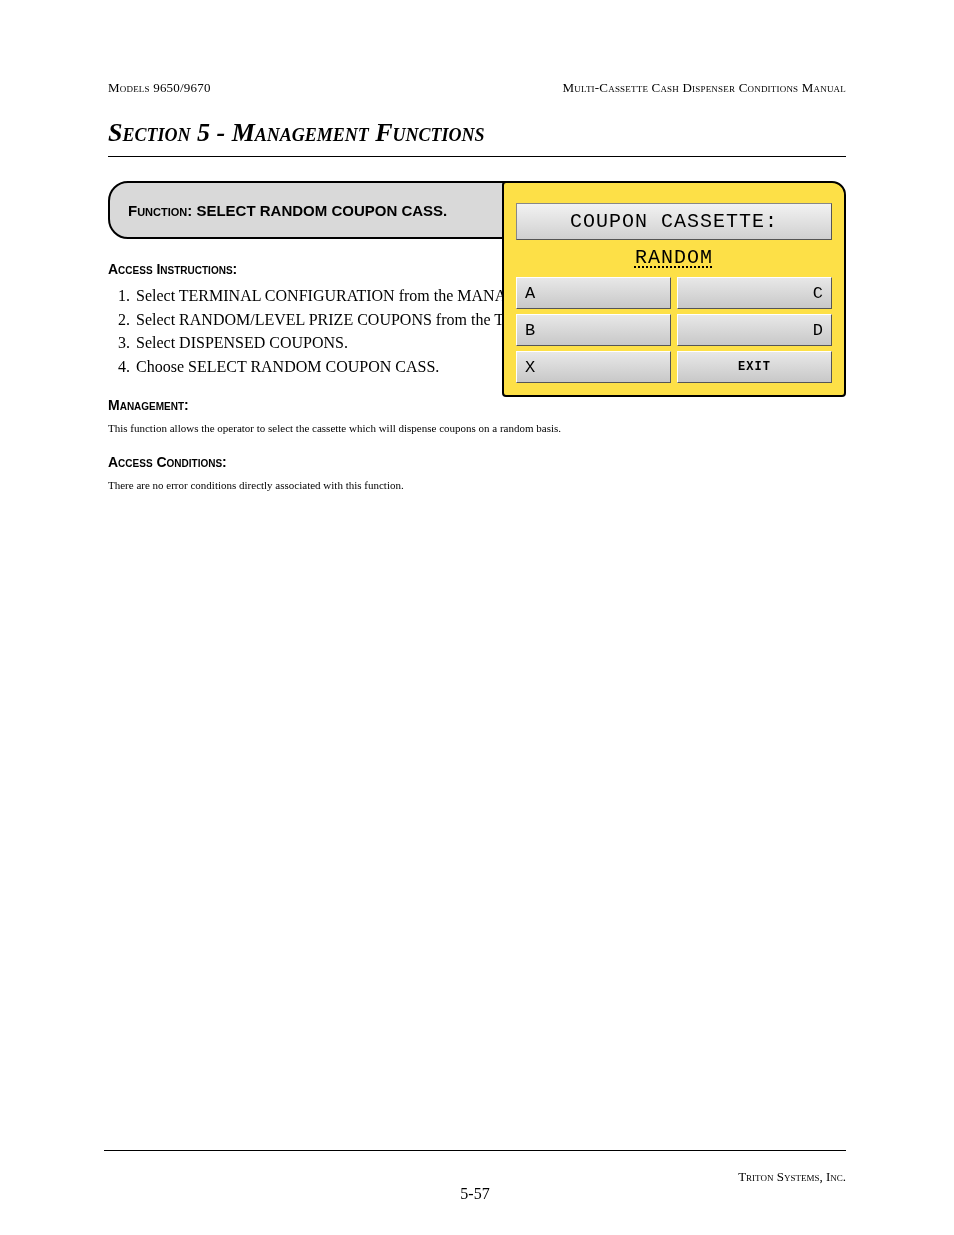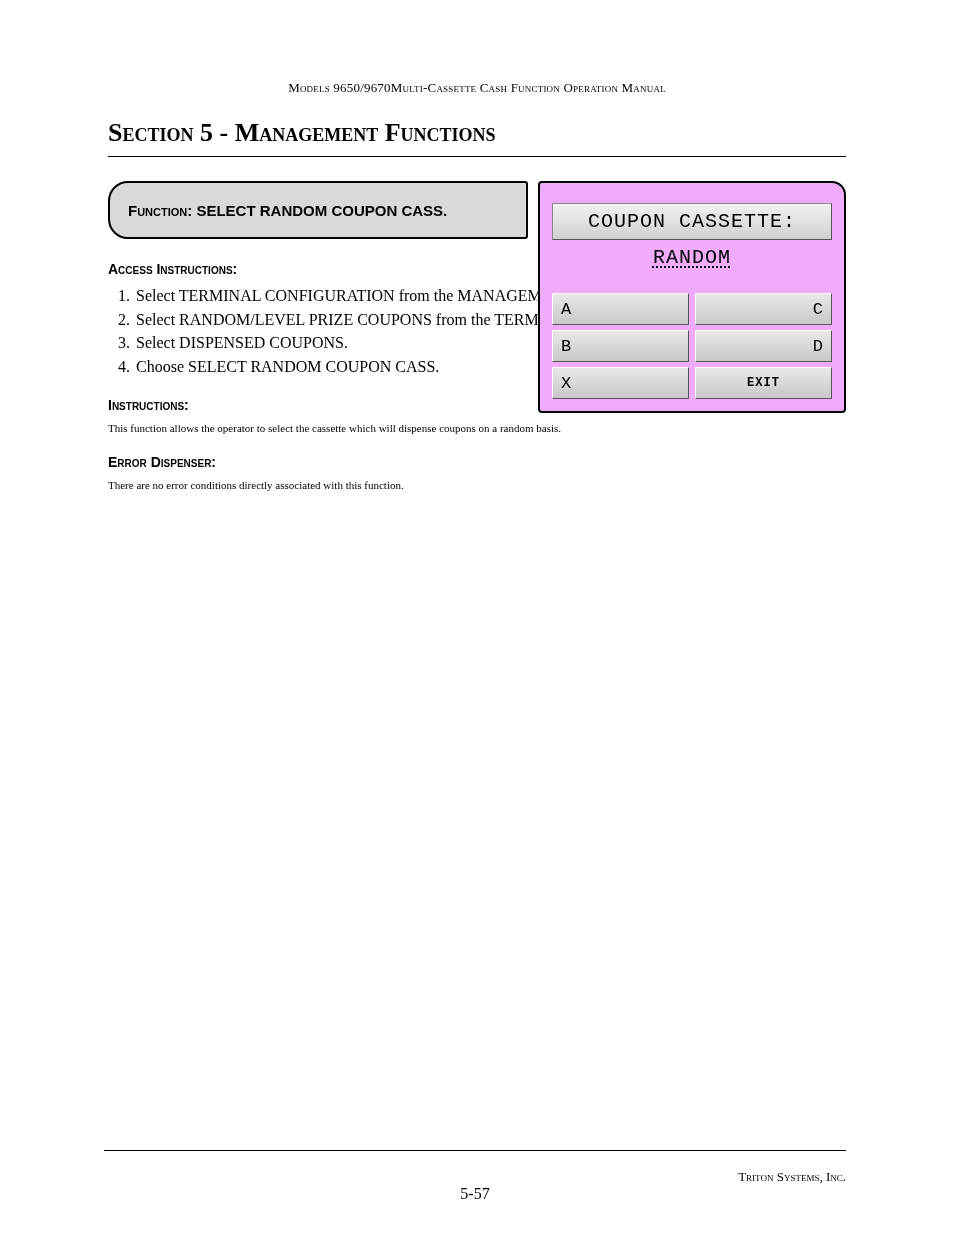--- a/index.html
+++ b/index.html
@@ -7,31 +7,32 @@
     background: #fff;
     font-family: "Times New Roman", Times, serif;
     color: #000;
     width: 954px;
     height: 1235px;
     position: relative;
     padding: 80px 108px 60px 108px;
   }
   .header-row {
     display: flex;
-    justify-content: center;
+    justify-content: space-between;
     font-size: 13px;
     font-variant: small-caps;
     margin-bottom: 22px;
   }
   .header-row span { letter-spacing: 0.2px; }
   .section-title {
     font-size: 26px;
     font-weight: bold;
     font-variant: small-caps;
     margin-bottom: 8px;
+    font-style: italic;
   }
   hr.rule {
     border: none;
     border-top: 1.5px solid #000;
     margin-bottom: 24px;
   }
   .function-box-area {
     position: relative;
     height: 62px;
     margin-bottom: 18px;
@@ -50,40 +51,40 @@
     padding-left: 18px;
     font-family: Arial, Helvetica, sans-serif;
     font-size: 15px;
     font-weight: bold;
   }
   .function-tab .label-sc { font-variant: small-caps; }
   .screenshot-panel {
     position: absolute;
     right: 0;
     top: 0;
-    width: 308px;
-    background: #f0abfc;
+    width: 344px;
+    background: #fde047;
     border: 2px solid #000;
     border-radius: 4px 14px 4px 4px;
     padding: 20px 12px 12px 12px;
   }
   .screen-title, .screen-sub {
     font-family: "Courier New", monospace;
     text-align: center;
     font-size: 20px;
     letter-spacing: 1px;
   }
   .screen-title {
     background: linear-gradient(#f2f2f2,#d0d0d0);
     border: 1px solid #888;
     border-right-color:#555; border-bottom-color:#555;
     padding: 6px 4px;
     margin-bottom: 6px;
   }
-  .screen-sub { margin-bottom: 24px; text-decoration: underline dotted; text-underline-offset: 3px;}
+  .screen-sub { margin-bottom: 8px; text-decoration: underline dotted; text-underline-offset: 3px;}
   .btn-grid { display: grid; grid-template-columns: 1fr 1fr; gap: 5px 6px; }
   .scr-btn {
     background: linear-gradient(#e8e8e8,#c8c8c8);
     border: 1px solid #777;
     border-top-color:#fff; border-left-color:#fff;
     border-right-color:#555; border-bottom-color:#555;
     height: 32px;
     display:flex; align-items:center;
     font-family: "Courier New", monospace;
     font-size: 17px;
@@ -127,21 +128,21 @@
   .footer-right { font-variant: small-caps; }
   .page-num { text-align:center; font-size:16px; margin-top: 4px; position:absolute; left:0; right:0; bottom:-18px;}
   .main-flex { display:flex; gap: 16px; align-items:flex-end; position:relative;}
   .left-reading { flex: 1 1 auto; min-width:0;}
 </style>
 </head>
 <body>
 
 <div class="header-row">
   <span>Models 9650/9670</span>
-  <span>Multi-Cassette Cash Function Operation Manual</span>
+  <span>Multi-Cassette Cash Dispenser Conditions Manual</span>
 </div>
 
 <div class="section-title">Section 5 - Management Functions</div>
 <hr class="rule">
 
 <div class="main-flex">
   <div class="left-reading">
     <div class="function-box-area">
       <div class="function-tab">
         <span>
@@ -167,24 +168,24 @@
       <div class="scr-btn">A</div>
       <div class="scr-btn right">C</div>
       <div class="scr-btn">B</div>
       <div class="scr-btn right">D</div>
       <div class="scr-btn">X</div>
       <div class="scr-btn exit">EXIT</div>
     </div>
   </div>
 </div>
 
-<div class="label-line">Instructions:</div>
+<div class="label-line">Management:</div>
 <p class="body-text">This function allows the operator to select the cassette which will dispense coupons on a random basis.</p>
 
-<div class="label-line">Error Dispenser:</div>
+<div class="label-line">Access Conditions:</div>
 <p class="body-text">There are no error conditions directly associated with this function.</p>
 
 <div class="footer">
   <hr>
   <div class="footer-row">
     <span></span>
     <span class="footer-right">Triton Systems, Inc.</span>
   </div>
   <div class="page-num">5-57</div>
 </div>

